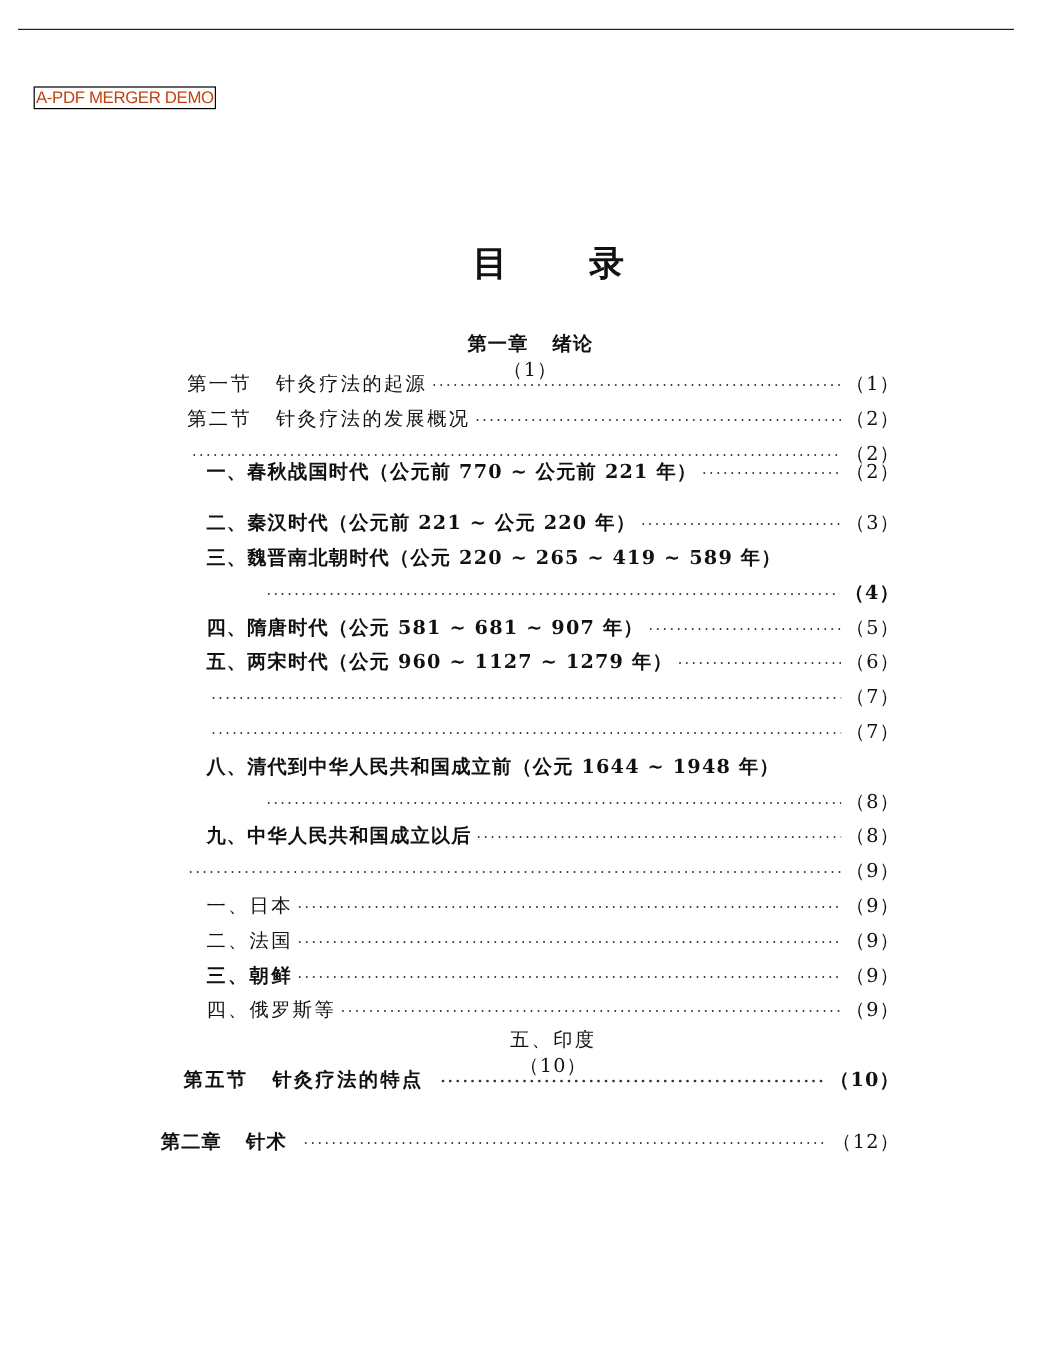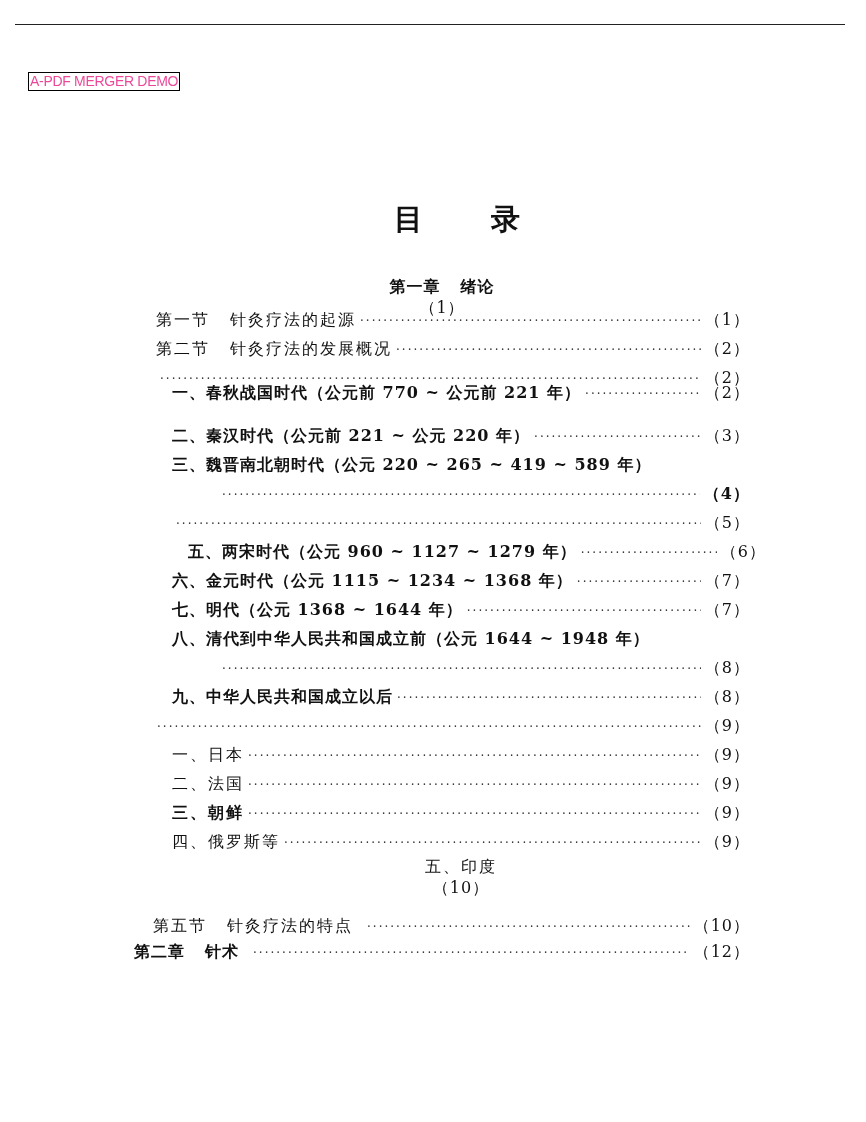--- a/index.html
+++ b/index.html
@@ -2,21 +2,21 @@
 <html><head>
 <meta charset="utf-8">
 <style>
   html, body { margin: 0; padding: 0; background: #ffffff; }
   body { width: 866px; height: 1122px; position: relative; overflow: hidden;
          font-family: "DejaVu Serif", "Liberation Serif", serif; color: #111; }
   .top-rule { position: absolute; left: 15px; top: 24px; width: 830px; height: 0;
               border-top: 1.5px solid #222; }
   .watermark { position: absolute; left: 28px; top: 72px; height: 17px; padding: 0 1px;
                border: 1px solid #000; font-family: "Liberation Sans", sans-serif;
-               font-size: 14px; line-height: 17px; letter-spacing: -0.3px; color: #ec4899; }
+               font-size: 14px; line-height: 17px; letter-spacing: -0.3px; color: #c2410c; }
   .title { position: absolute; top: 200px; left: 0; width: 866px; text-align: center;
            font-size: 29px; font-weight: bold; letter-spacing: 0; padding-left: 24px; }
   .title span { display: inline-block; }
   .title .gap { width: 68px; }
   .toc { position: absolute; top: 277px; left: 0; width: 866px; }
   .row { position: absolute; height: 28px; display: flex; align-items: center;
          font-size: 16px; white-space: nowrap; }
   .row .label { flex: 0 0 auto; letter-spacing: 2px; }
   .row .dots { flex: 1 1 auto; overflow: hidden; margin: 0 4px; color: #333;
                font-size: 12px; letter-spacing: 2px; position: relative; top: 1px; }
@@ -78,38 +78,37 @@
   <div class="row bold" style="top:174px; left:172px; width:578px;">
     <span class="label" style="letter-spacing:1px;"><span>三、</span><span>魏晋南北朝时代（公元 220 ~ 265 ~ 419 ~ 589 年）</span></span>
   </div>
 
   <div class="row" style="top:203px; left:222px; width:528px;">
     <span class="dots" style="margin-left:0;"></span>
     <span class="page" style="font-weight:bold;">（4）</span>
   </div>
 
   <div class="row bold" style="top:232px; left:172px; width:578px;">
+    <span class="label" style="letter-spacing:1px;"><span>四、</span><span>隋唐时代（公元 581 ~ 681 ~ 907 年）</span></span>
     <span class="dots"></span>
     <span class="page">（5）</span>
   </div>
 
-  <div class="row bold" style="top:261px; left:172px; width:578px;margin-left:16px;">
+  <div class="row bold" style="top:261px; left:172px; width:578px;">
     <span class="label" style="letter-spacing:1px;"><span>五、</span><span>两宋时代（公元 960 ~ 1127 ~ 1279 年）</span></span>
     <span class="dots"></span>
     <span class="page">（6）</span>
   </div>
 
   <div class="row bold" style="top:290px; left:172px; width:578px;">
-    <span class="label" style="letter-spacing:1px;"><span>六、</span><span>金元时代（公元 1115 ~ 1234 ~ 1368 年）</span></span>
     <span class="dots"></span>
     <span class="page">（7）</span>
   </div>
 
   <div class="row bold" style="top:319px; left:172px; width:578px;">
-    <span class="label" style="letter-spacing:1px;"><span>七、</span><span>明代（公元 1368 ~ 1644 年）</span></span>
     <span class="dots"></span>
     <span class="page">（7）</span>
   </div>
 
   <div class="row bold" style="top:348px; left:172px; width:578px;">
     <span class="label" style="letter-spacing:1px;"><span>八、</span><span>清代到中华人民共和国成立前（公元 1644 ~ 1948 年）</span></span>
   </div>
 
   <div class="row" style="top:377px; left:222px; width:528px;">
     <span class="dots" style="margin-left:0;"></span>
@@ -150,21 +149,21 @@
     <span class="dots"></span>
     <span class="page">（9）</span>
   </div>
 
   <div class="row" style="top:580px; left:172px; width:578px;flex-direction:column;">
     <span class="label"><span>五、</span><span>印度</span></span>
     <span class="dots" style="margin-left:14px;"></span>
     <span class="page">（10）</span>
   </div>
 
-  <div class="row" style="top:635px; left:153px; width:597px;">
+  <div class="row" style="top:609px; left:153px; width:597px;font-weight:bold;">
     <span class="label"><span>第五节</span><span class="secgap"></span><span>针灸疗法的特点</span></span>
     <span class="dots" style="margin-left:14px;"></span>
     <span class="page">（10）</span>
   </div>
 
   <div class="row chapter" style="top:661px; left:134px; width:616px;">
     <span class="label"><span>第二章</span><span class="gapx"></span><span>针术</span></span>
     <span class="dots" style="margin-left:14px;"></span>
     <span class="page">（12）</span>
   </div>

